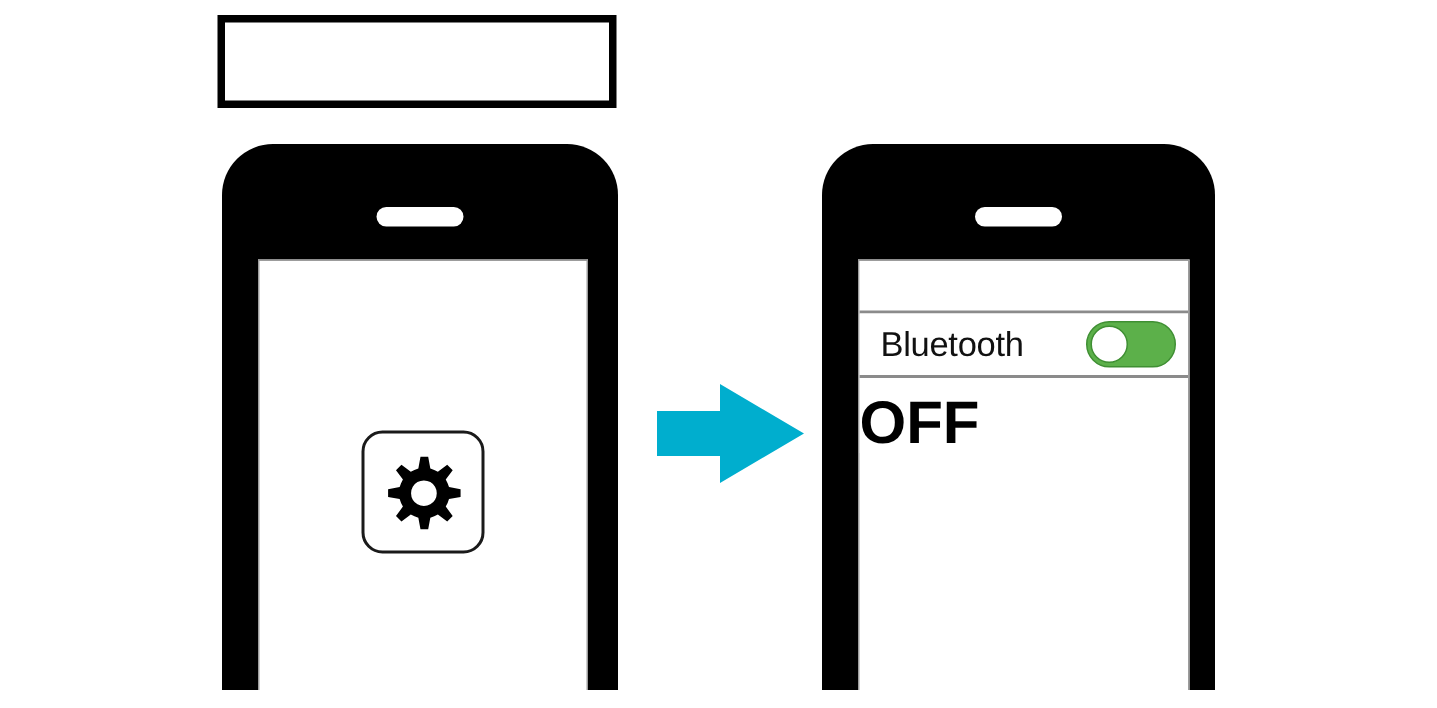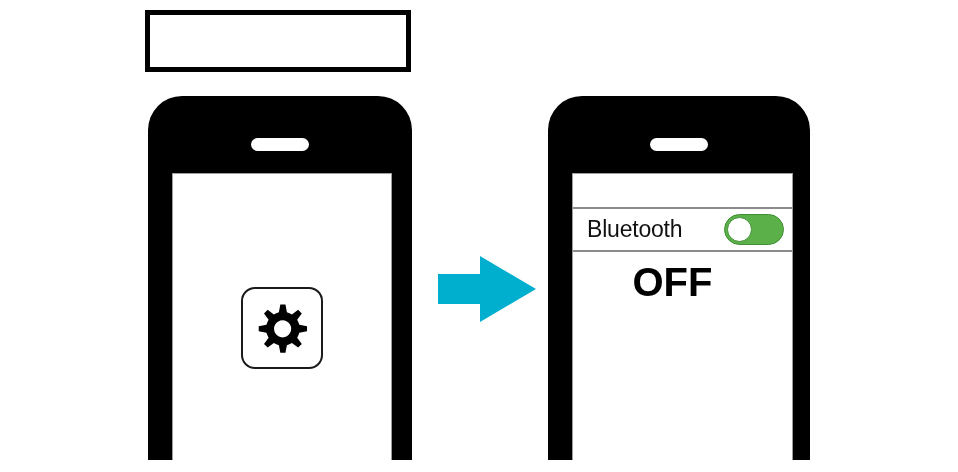--- a/index.html
+++ b/index.html
@@ -153,21 +153,21 @@
     width: 25px;
     height: 25px;
     border-radius: 50%;
     background: #ffffff;
     border: 1px solid #3f8f33;
     box-sizing: border-box;
   }
 
   .state-area {
     padding: 10px 20px 0 0;
-    text-align: center;
+    text-align: left;
     background: #ffffff;
   }
   .state-text {
     font-size: 40px;
     font-weight: bold;
     color: #000000;
     letter-spacing: 0px;
     line-height: 1;
   }
 

